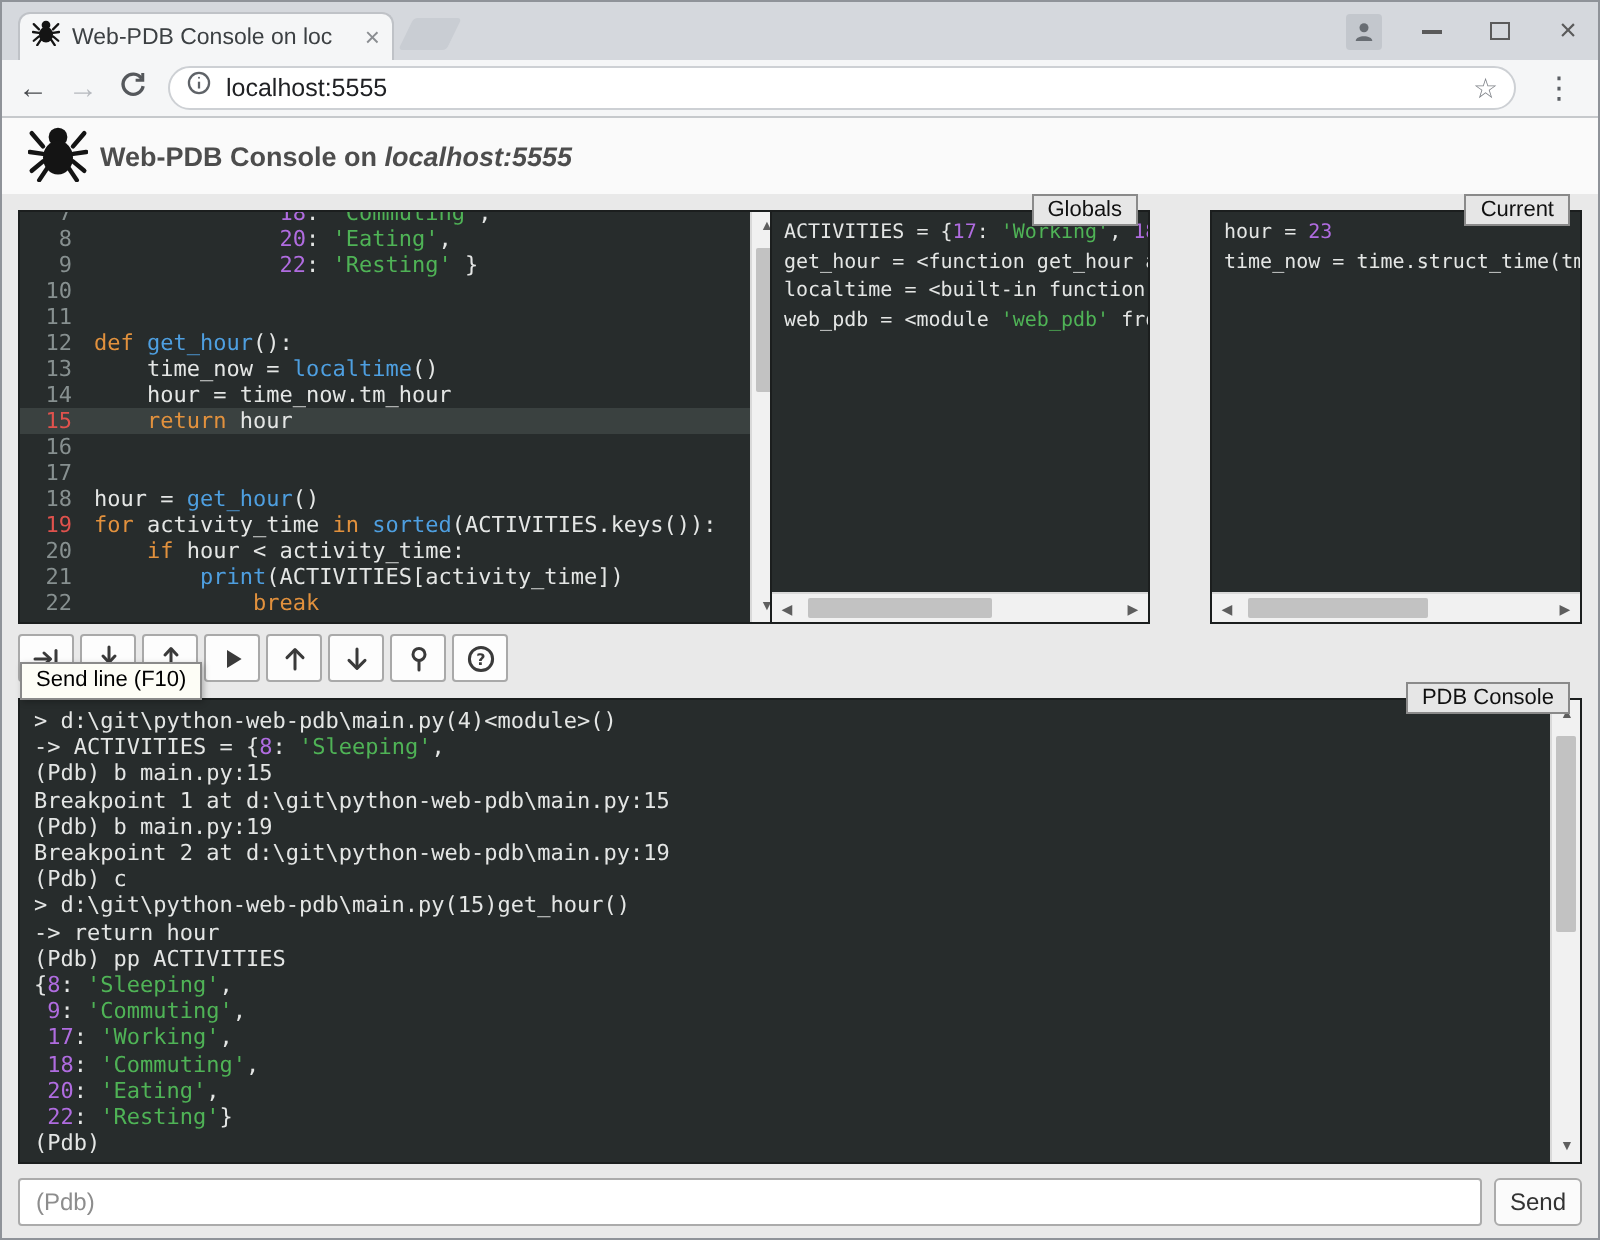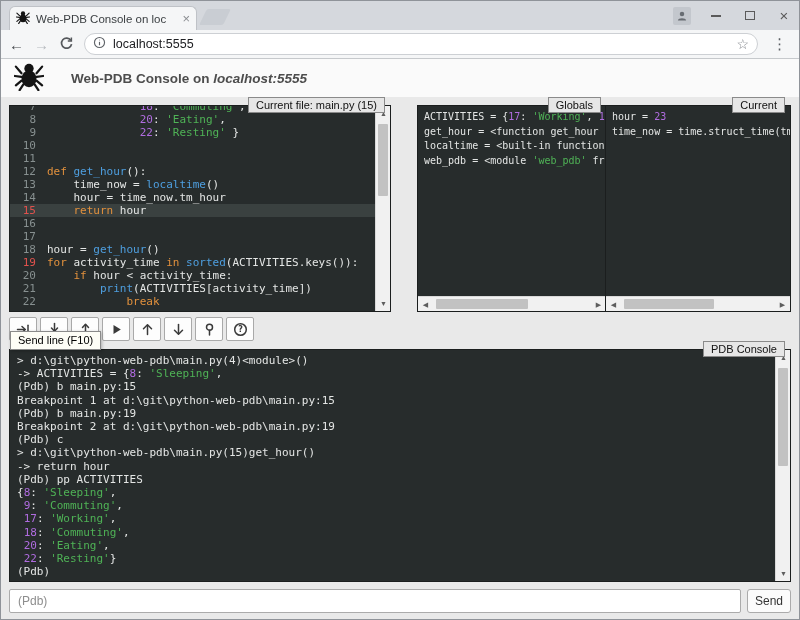--- a/index.html
+++ b/index.html
@@ -40,31 +40,31 @@
             padding: 0 8px; gap: 7px; }
   .urltext { flex: 1; font-size: 12.5px; color: #202124; }
   .star { font-size: 14px; color: #80848a; }
   .menudots { font-size: 15px; color: #5a5e63; padding: 0 4px; }
 
   
   .page { position: absolute; top: 58px; left: 0; right: 0; bottom: 0;
           background: #e9e9e9; }
   .page-header { position: absolute; top: 0; left: 0; right: 0; height: 38px;
                  background: #fafafa; display: flex; align-items: center;
-                 padding-left: 13px; gap: 27px; }
+                 padding-left: 13px; gap: 6px; }
   .ptitle { font-size: 13.5px; font-weight: bold; color: #4d4d4d; }
   .ptitle i { font-weight: bold; }
 
   .panel { position: absolute; background: #272c2c; border: 1px solid #1b1e1e; }
   .plabel { position: absolute; top: -9px; right: 5px; z-index: 3;
             background: #e6e6e6; border: 1px solid #8a8a8a; color: #111;
             font-size: 11px; line-height: 14px; padding: 0 7px; white-space: nowrap; }
 
   .panel.code    { left: 8px;   top: 46px;  width: 382px; height: 207px; }
-  .panel.globals { left: 416px; top: 46px;  width: 190px; height: 207px; }
+  .panel.globals { left: 384px; top: 46px;  width: 190px; height: 207px; }
   .panel.locals  { left: 604px; top: 46px;  width: 186px; height: 207px; }
   .panel.console { left: 8px;   top: 290px; width: 782px; height: 233px; }
 
   .codelines { position: absolute; top: 0; left: 0; right: 15px; bottom: 0;
                overflow: hidden; font: 11px/13px "DejaVu Sans Mono", monospace;
                white-space: pre; }
   .cline { display: flex; height: 13px; }
   .cline:first-child { margin-top: -6px; }
   .cline.cur { background: #3a4140; }
   .ln { width: 26px; text-align: right; margin-right: 11px; color: #879090;
@@ -207,21 +207,20 @@
           <circle cx="16" cy="8" r="5" fill="#141414"></circle>
           <ellipse cx="16" cy="19" rx="8" ry="9" fill="#141414"></ellipse>
         </svg>
       </span>
       <span class="ptitle">
         <span>Web-PDB Console on</span>&nbsp;<i>localhost:5555</i>
       </span>
     </div>
 
     <div class="panel code">
-      <div class="plabel">Current file: main.py (15)</div>
       <div class="codelines" id="code-lines"><div class="cline"><span class="ln">7</span><span class="ltx"><span class="tk-plain">              </span><span class="tk-num">18</span><span class="tk-plain">: </span><span class="tk-str">'Commuting'</span><span class="tk-plain">,</span></span></div><div class="cline"><span class="ln">8</span><span class="ltx"><span class="tk-plain">              </span><span class="tk-num">20</span><span class="tk-plain">: </span><span class="tk-str">'Eating'</span><span class="tk-plain">,</span></span></div><div class="cline"><span class="ln">9</span><span class="ltx"><span class="tk-plain">              </span><span class="tk-num">22</span><span class="tk-plain">: </span><span class="tk-str">'Resting'</span><span class="tk-plain"> }</span></span></div><div class="cline"><span class="ln">10</span><span class="ltx"></span></div><div class="cline"><span class="ln">11</span><span class="ltx"></span></div><div class="cline"><span class="ln">12</span><span class="ltx"><span class="tk-kw">def</span><span class="tk-plain"> </span><span class="tk-fn">get_hour</span><span class="tk-plain">():</span></span></div><div class="cline"><span class="ln">13</span><span class="ltx"><span class="tk-plain">    time_now = </span><span class="tk-fn">localtime</span><span class="tk-plain">()</span></span></div><div class="cline"><span class="ln">14</span><span class="ltx"><span class="tk-plain">    hour = time_now.tm_hour</span></span></div><div class="cline cur"><span class="ln bp">15</span><span class="ltx"><span class="tk-plain">    </span><span class="tk-kw">return</span><span class="tk-plain"> hour</span></span></div><div class="cline"><span class="ln">16</span><span class="ltx"></span></div><div class="cline"><span class="ln">17</span><span class="ltx"></span></div><div class="cline"><span class="ln">18</span><span class="ltx"><span class="tk-plain">hour = </span><span class="tk-fn">get_hour</span><span class="tk-plain">()</span></span></div><div class="cline"><span class="ln bp">19</span><span class="ltx"><span class="tk-kw">for</span><span class="tk-plain"> activity_time </span><span class="tk-kw">in</span><span class="tk-plain"> </span><span class="tk-fn">sorted</span><span class="tk-plain">(ACTIVITIES.keys()):</span></span></div><div class="cline"><span class="ln">20</span><span class="ltx"><span class="tk-plain">    </span><span class="tk-kw">if</span><span class="tk-plain"> hour &lt; activity_time:</span></span></div><div class="cline"><span class="ln">21</span><span class="ltx"><span class="tk-plain">        </span><span class="tk-fn">print</span><span class="tk-plain">(ACTIVITIES[activity_time])</span></span></div><div class="cline"><span class="ln">22</span><span class="ltx"><span class="tk-plain">            </span><span class="tk-kw">break</span></span></div></div>
       <div class="vscroll">
         <span class="sarr up">▲</span>
         <span class="sthumb" style="top:18px;height:72px;"></span>
         <span class="sarr dn">▼</span>
       </div>
     </div>
 
     <div class="panel globals">
       <div class="plabel">Globals</div>

